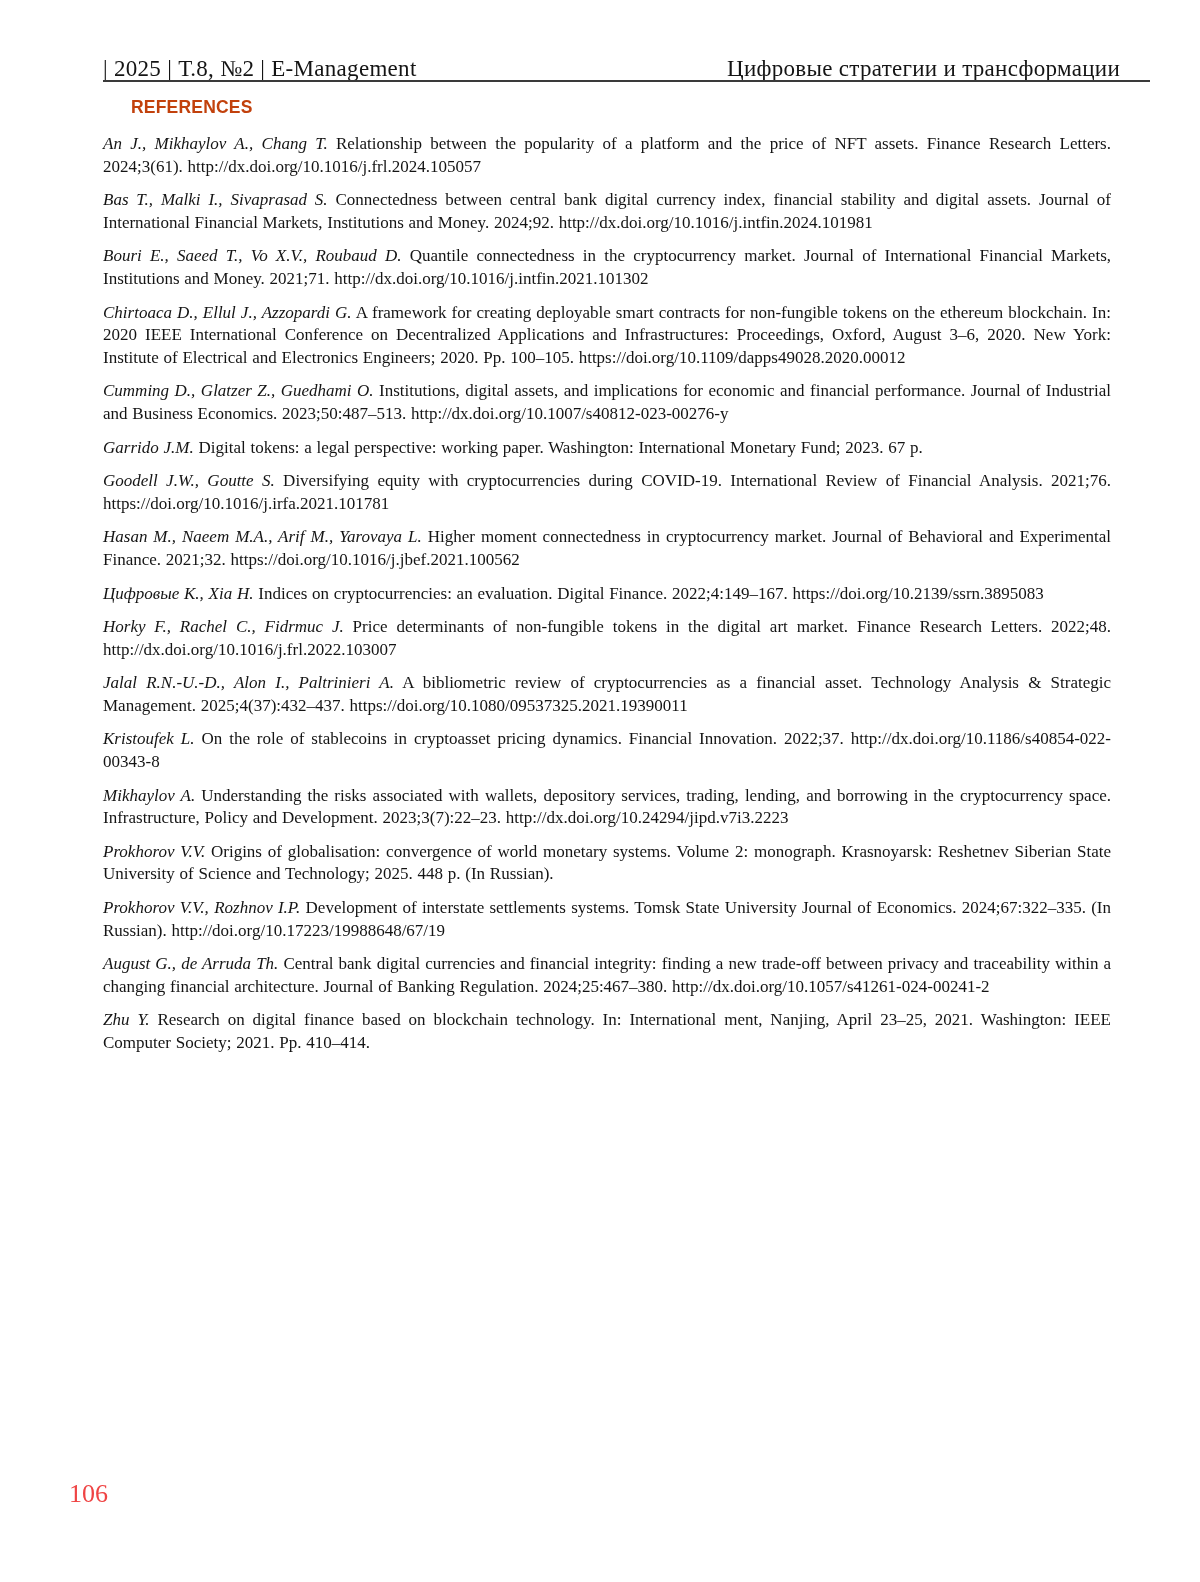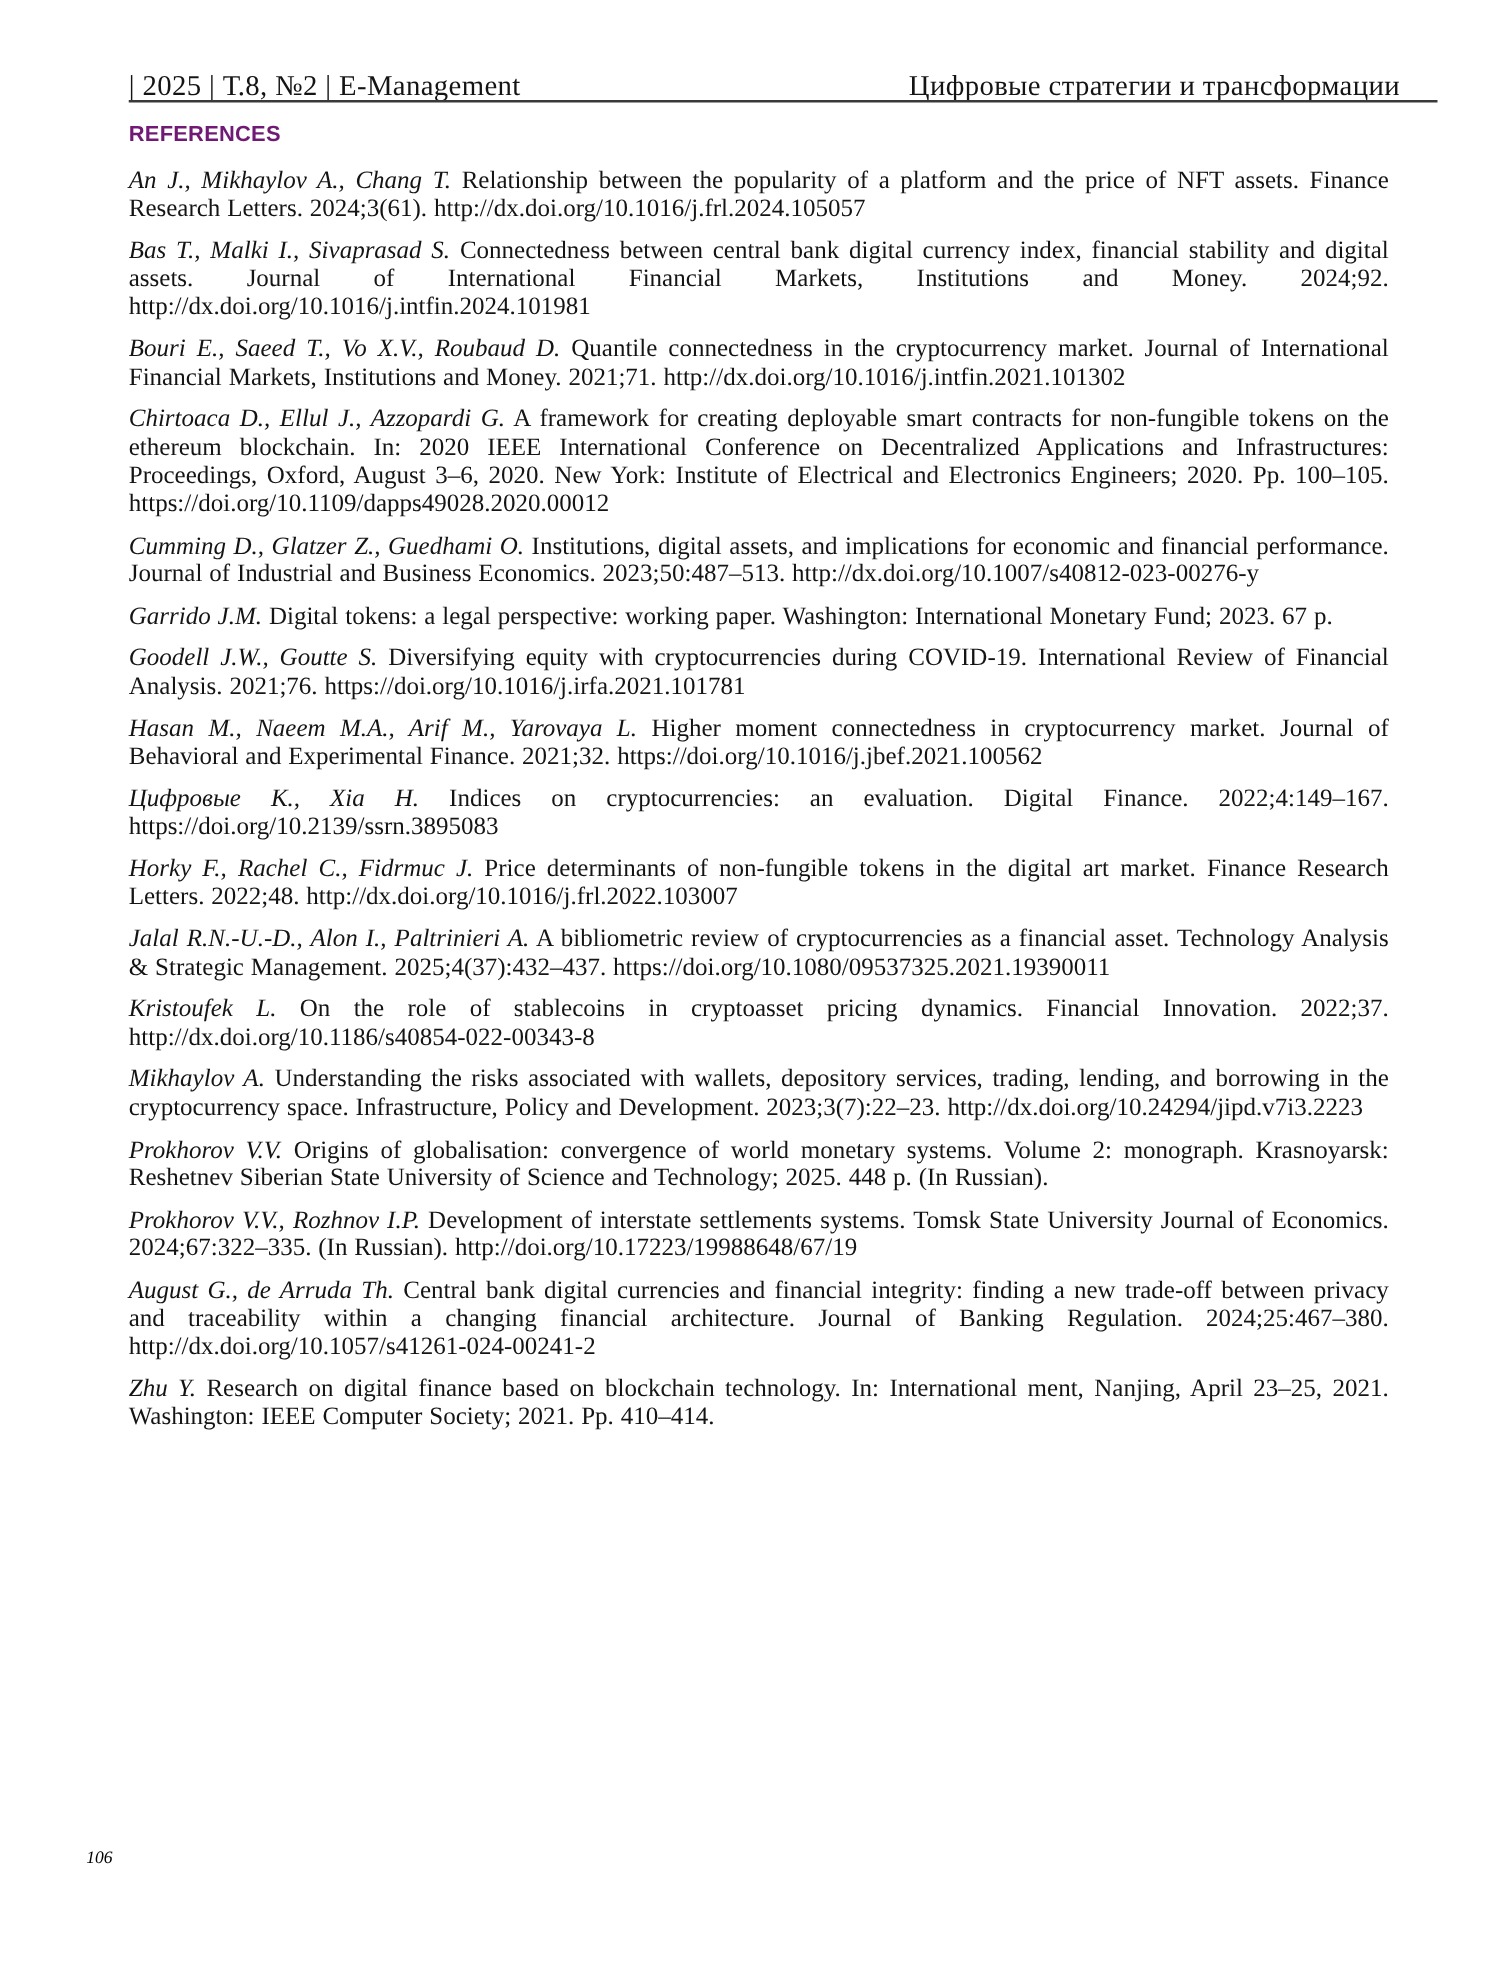--- a/index.html
+++ b/index.html
@@ -35,38 +35,38 @@
     position: absolute;
     left: 103px;
     top: 97px;
     width: 1008px;
   }
   .section-title {
     font-family: "Liberation Sans", sans-serif;
     font-weight: 700;
     font-size: 17.5px;
     letter-spacing: 0.2px;
-    color: #701a75;
+    color: #c2410c;
     margin-bottom: 15px;
+    margin-left: 28px;
   }
   .ref {
-    font-size: 20px;
+    font-size: 17px;
     line-height: 22.6px;
     text-align: justify;
     margin-bottom: 11px;
     word-spacing: 0.5px;
   }
   .ref .authors { font-style: italic; }
   .page-number {
     position: absolute;
     left: 69px;
     top: 1479px;
-    font-size: 14px;
-    color: #000000;
-    font-style: italic;
+    font-size: 26px;
+    color: #ef4444;
   }
 </style>
 </head>
 <body>
 
 <header class="header">
   <span class="header-left">| 2025 | Т.8, №2 | E-Management</span>
   <span class="header-right">Цифровые стратегии и трансформации</span>
 </header>
 

